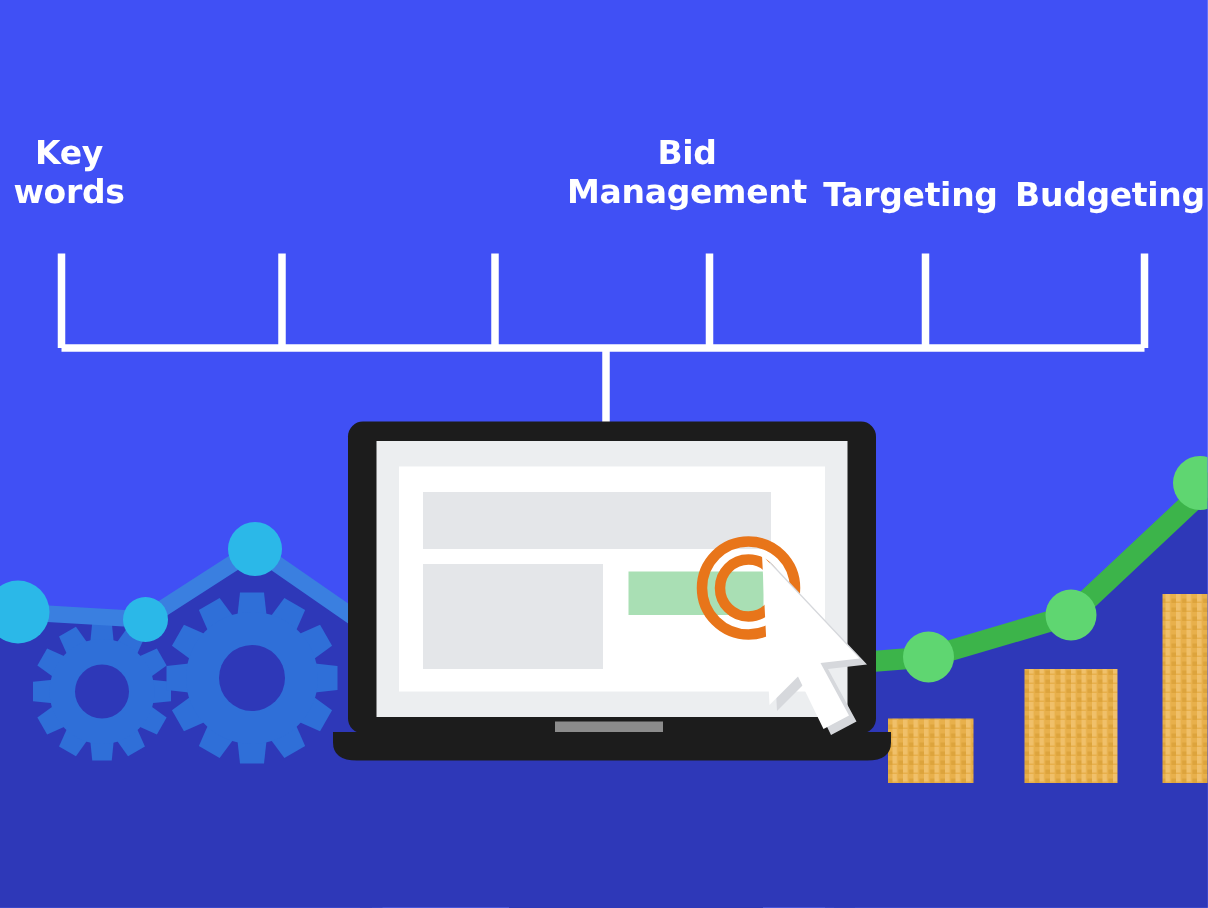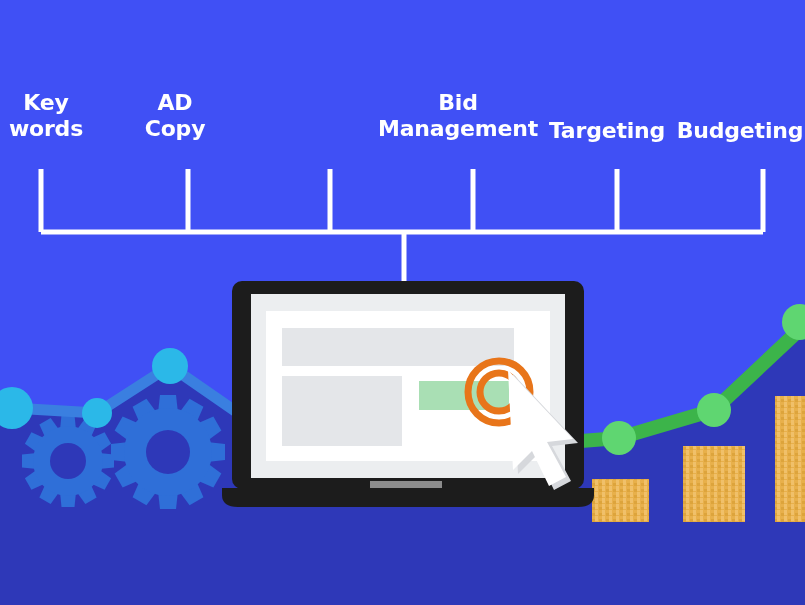--- a/index.html
+++ b/index.html
@@ -177,21 +177,19 @@
           <path d="M 508 370 L 573 439 L 547 442 L 566 477 L 549 486 L 532 451 L 513 470 Z" fill="#ffffff"></path>
         </g>
       </g>
 
     </g>
   </svg>
 
   <div class="labels-layer">
     <div class="node-label two-line" style="left:46px; top:90px; width:160px;">Key
 words</div>
-    <div class="node-label two-line" style="left:175px; top:90px; width:160px;">AD
-Copy</div>
     <div class="node-label two-line" style="left:458px; top:90px; width:220px;">Bid
 Management</div>
     <div class="node-label" style="left:607px; top:118px; width:180px;">Targeting</div>
     <div class="node-label" style="left:740px; top:118px; width:200px;">Budgeting</div>
   </div>
 
 </div>
 
 </body></html>

